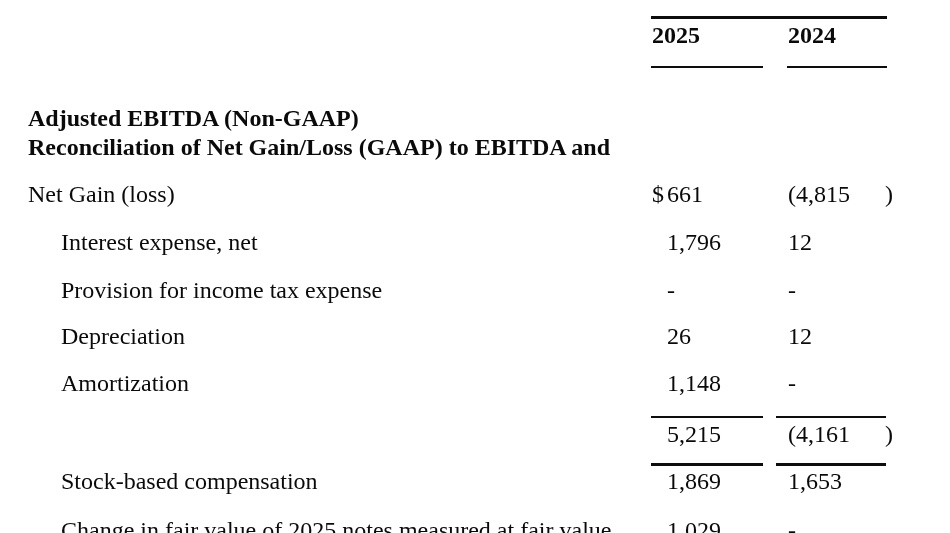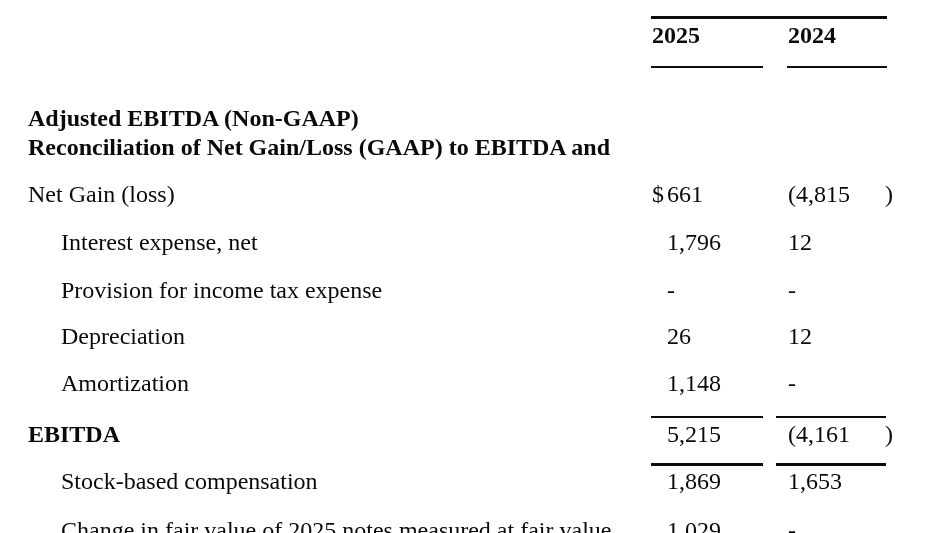--- a/index.html
+++ b/index.html
@@ -101,21 +101,20 @@
   <div class="row" style="top:369px;">
     <span class="lbl i1">Amortization</span>
     <span class="v25">1,148</span>
     <span class="v24">-</span>
   </div>
 
   <div class="rule" style="left:651px; top:415.5px; width:112px;"></div>
   <div class="rule" style="left:776px; top:415.5px; width:110px;"></div>
 
   <div class="row" style="top:420px;">
-    <span class="lbl i0 bold">EBITDA</span>
     <span class="v25">5,215</span>
     <span class="v24">(4,161</span>
     <span class="cls">)</span>
   </div>
 
   <div class="rule" style="left:651px; top:463px; width:112px;"></div>
   <div class="rule" style="left:776px; top:463px; width:110px;"></div>
 
   <div class="row" style="top:467px;">
     <span class="lbl i1">Stock-based compensation</span>

